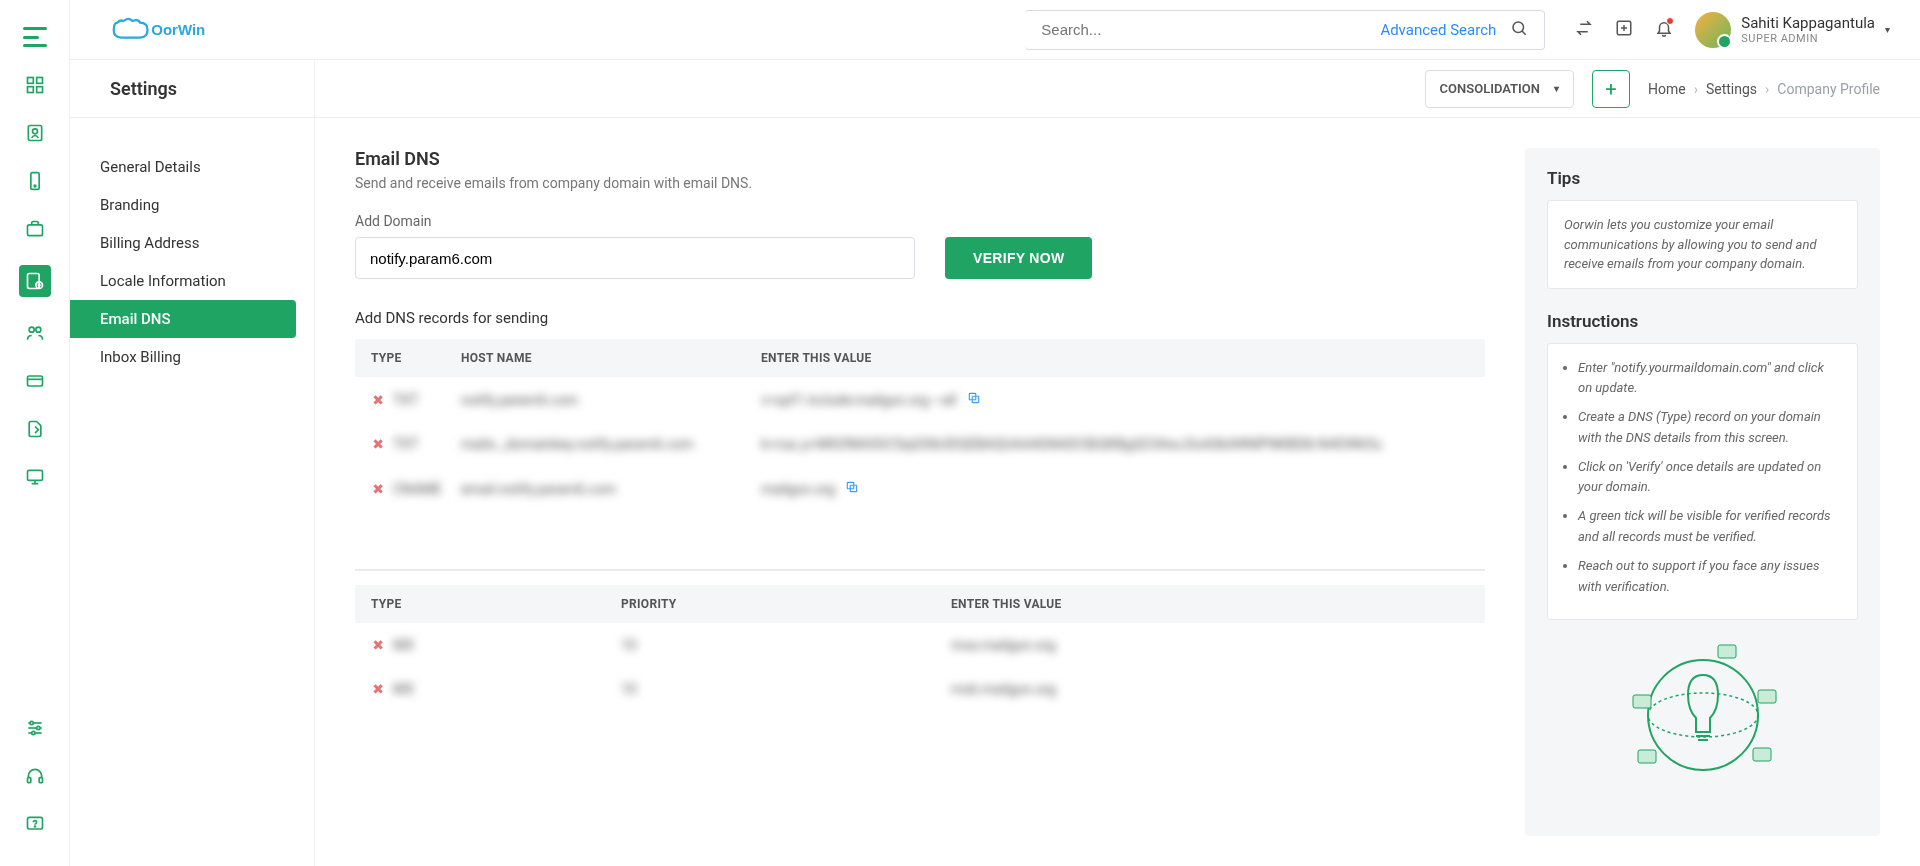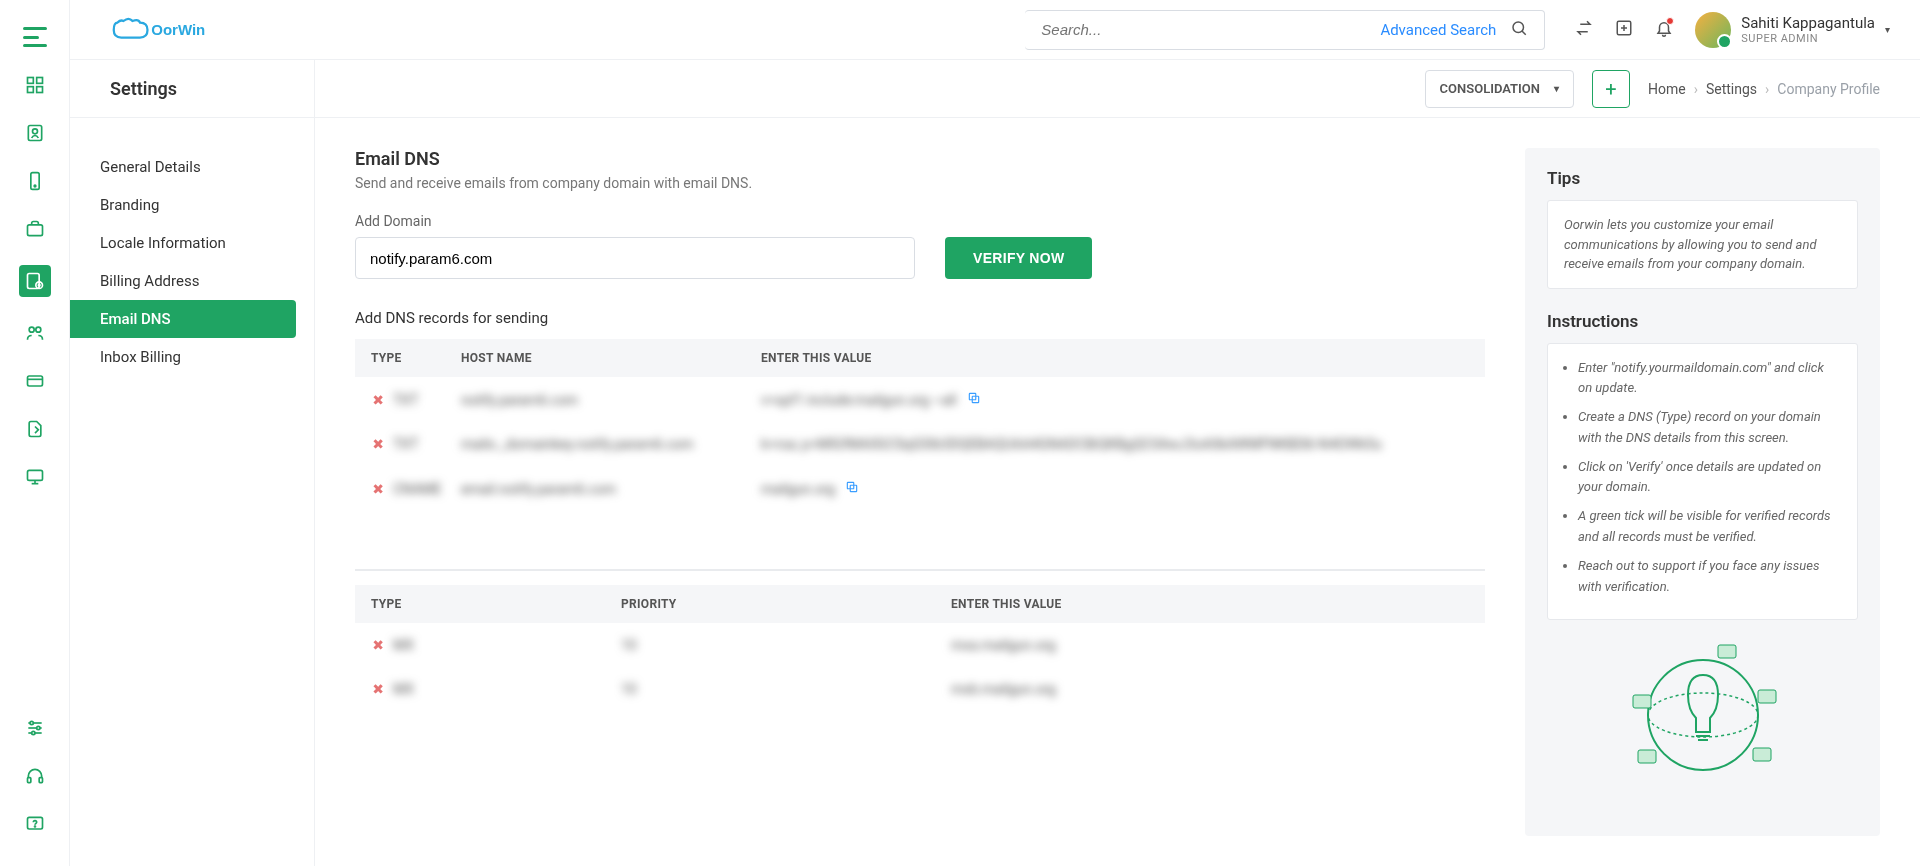--- a/index.html
+++ b/index.html
@@ -16,21 +16,21 @@
   .hamburger span:nth-child(2) { width: 70%; }
   
   
   .topbar { position: fixed; left: 70px; top: 0; right: 0; height: 60px; background: #fff; border-bottom: 1px solid #eef0f3; display: flex; align-items: center; padding: 0 30px 0 40px; z-index: 9; }
   .logo { height: 32px; display: flex; align-items: center; }
   .logo svg { height: 32px; }
   .search-group { margin-left: auto; display: flex; align-items: center; }
   .search-cat { border: 1px solid #d9dde3; border-radius: 4px; height: 40px; display: flex; align-items: center; padding: 0 50px 0 20px; position: relative; font-weight: 600; color: #555; }
   .search-cat .filter-ic { position: absolute; right: 16px; }
   .search-box { border: 1px solid #d9dde3; border-left: none; border-radius: 4px; height: 40px; width: 520px; display: flex; align-items: center; padding: 0 16px; }
-  .search-box input { border: none; outline: none; flex: 1; font-size: 15px; color: #333; font-style: italic; }
+  .search-box input { border: none; outline: none; flex: 1; font-size: 15px; color: #333; }
   .adv { color: #2a8cff; font-size: 15px; margin-right: 14px; }
   .topbar-right { display: flex; align-items: center; gap: 22px; margin-left: 30px; }
   .top-icon { color: #555; cursor: pointer; position: relative; }
   .bell-dot { position: absolute; top: -2px; right: -1px; width: 8px; height: 8px; background: #e53935; border-radius: 50%; border: 1px solid #fff; }
   .user { display: flex; align-items: center; gap: 10px; }
   .avatar { width: 36px; height: 36px; border-radius: 50%; background: linear-gradient(135deg,#f5b042,#6db65b); position: relative; }
   .avatar::after { content: ""; position: absolute; right: -1px; bottom: -1px; width: 11px; height: 11px; background: #1fa463; border: 2px solid #fff; border-radius: 50%; }
   .user-name { font-size: 15px; font-weight: 400; color: #333; }
   .user-role { font-size: 11px; color: #888; letter-spacing: .5px; }
   
@@ -244,22 +244,22 @@
       <span>Settings</span>
       <span class="sep">›</span>
       <span class="cur">Company Profile</span>
     </div>
   </div>
 </div>
 
 <div class="setnav">
   <div class="setnav-item">General Details</div>
   <div class="setnav-item">Branding</div>
+  <div class="setnav-item">Billing Address</div>
   <div class="setnav-item">Locale Information</div>
-  <div class="setnav-item">Billing Address</div>
   <div class="setnav-item active">Email DNS</div>
   <div class="setnav-item">Inbox Billing</div>
 </div>
 
 <div class="main">
   <div class="main-col">
     <div class="page-title">Email DNS</div>
     <div class="page-sub">Send and receive emails from company domain with email DNS.</div>
     <div class="field-label">Add Domain</div>
     <div class="domain-row">

